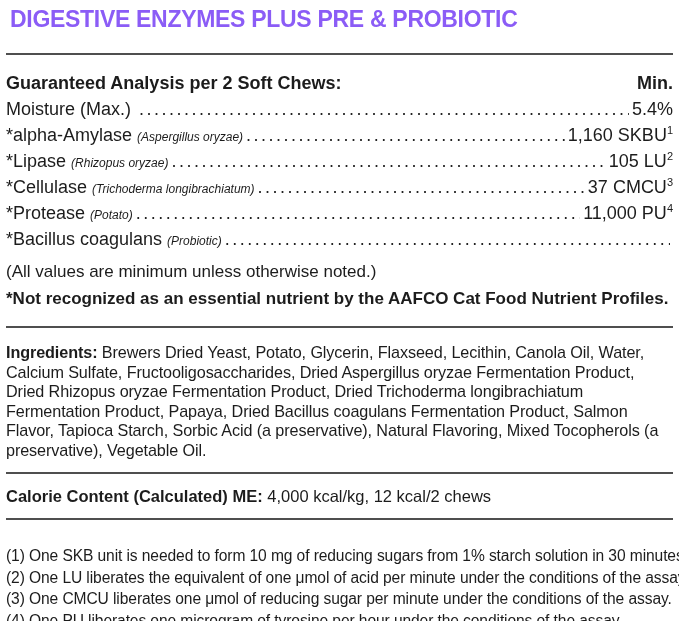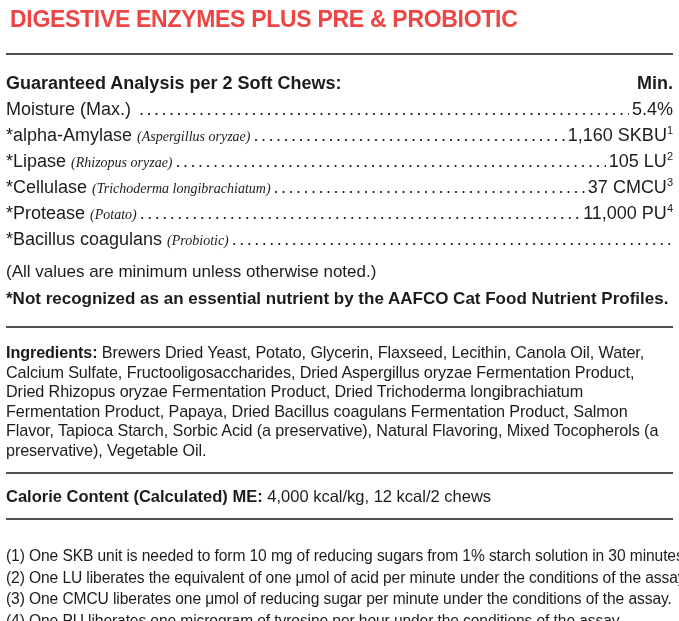--- a/index.html
+++ b/index.html
@@ -40,23 +40,22 @@
   .rows { margin-top: 5px; }
   .row {
     display: flex;
     align-items: baseline;
     height: 26px;
     font-size: 18px;
     white-space: nowrap;
   }
   .row .species {
     font-style: italic;
-    font-size: 14px;
+    font-size: 12px;
     margin-left: 5px;
-    font-family: Liberation Serif, serif;
   }
   .dots {
     flex: 1;
     overflow: hidden;
     white-space: nowrap;
     margin: 0 3px;
     color: #222;
   }
   .dots::after {
     content: "......................................................................................................................................";
@@ -88,21 +87,21 @@
     line-height: 21.5px;
     letter-spacing: -0.1px;
   }
   .footnote { white-space: nowrap; }
 </style>
 </head>
 <body>
 
 <div class="page">
 
-  <div class="title" style="color: #ef4444;">DIGESTIVE ENZYMES PLUS PRE &amp; PROBIOTIC</div>
+  <div class="title" style="color: #8b5cf6;">DIGESTIVE ENZYMES PLUS PRE &amp; PROBIOTIC</div>
 
   <div class="rule rule1"></div>
 
   <div class="ga-header">
     <span>Guaranteed Analysis per 2 Soft Chews:</span>
     <span>Min.</span>
   </div>
 
   <div class="rows">
 

